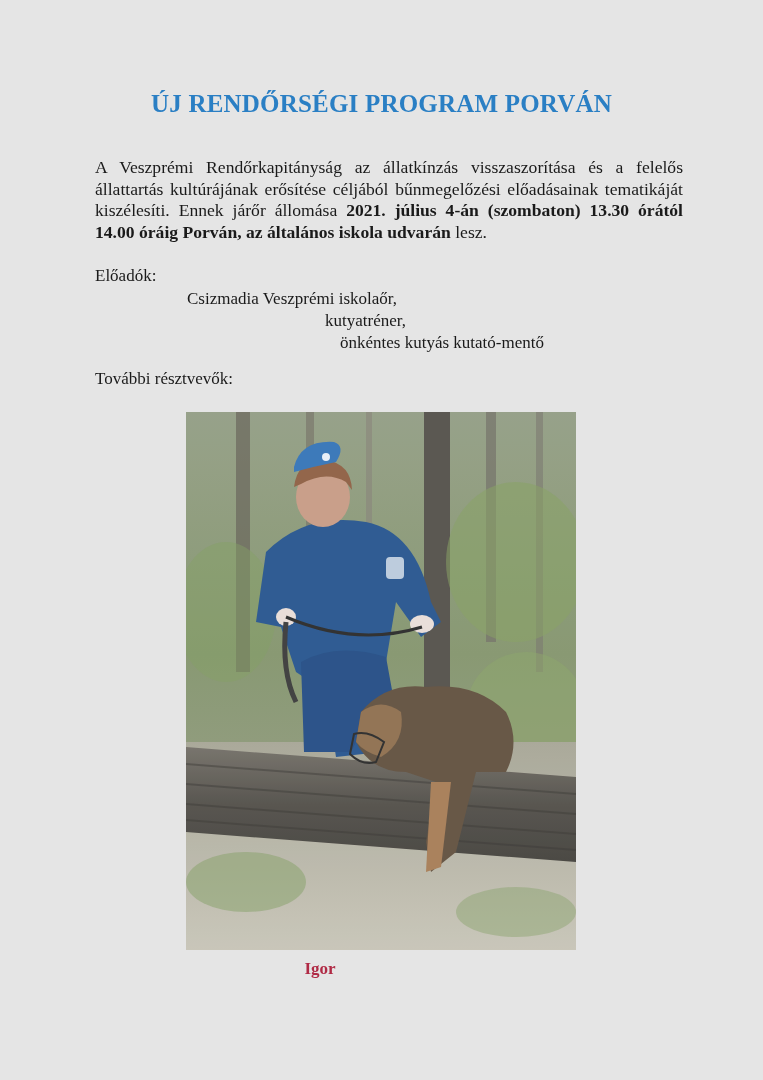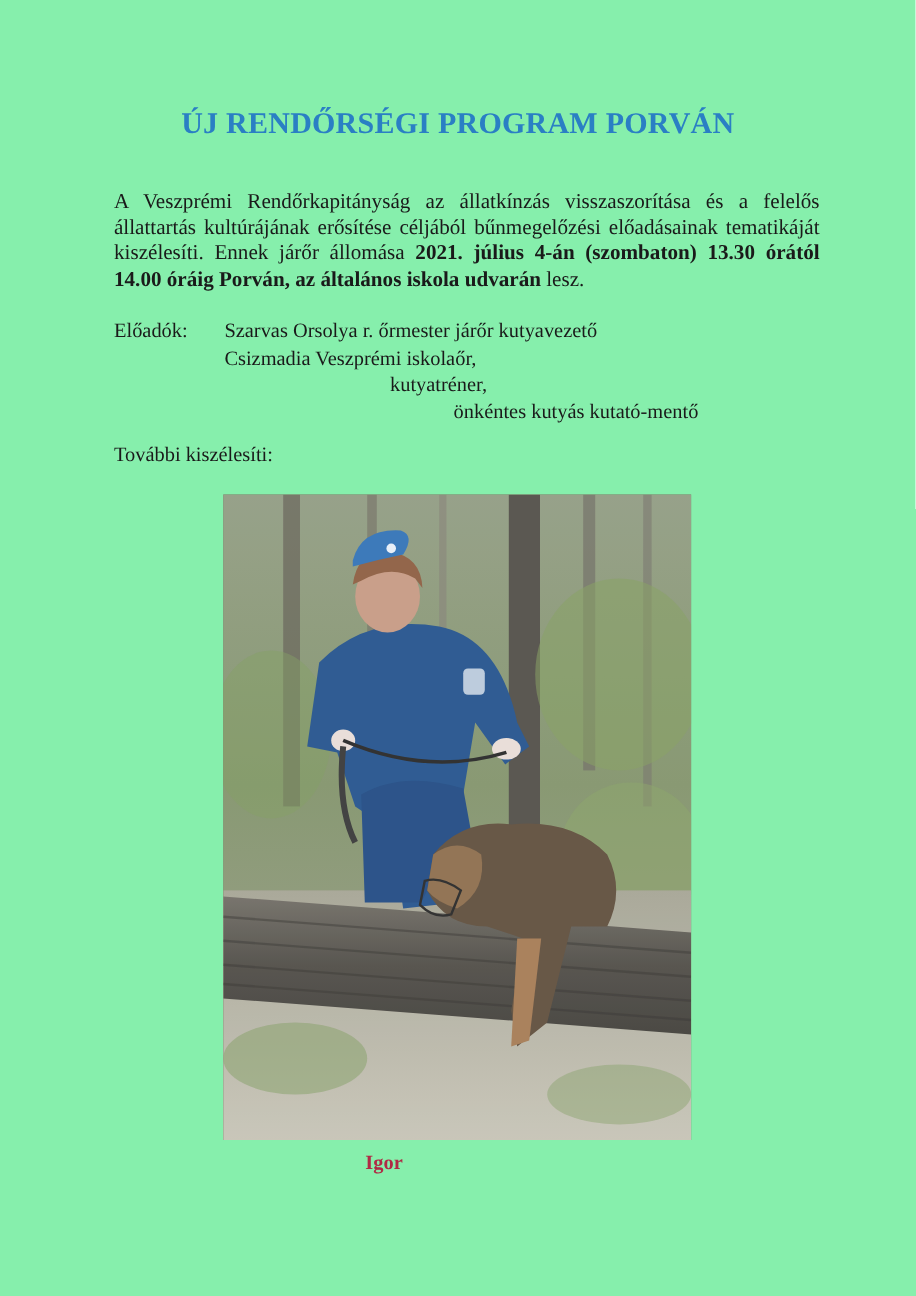--- a/index.html
+++ b/index.html
@@ -12,21 +12,21 @@
     height: 1080px;
     position: relative;
     overflow: hidden;
     font-family: "Liberation Serif", "DejaVu Serif", serif;
     color: #1a1a1a;
   }
   .page {
     position: absolute;
     left: 0; top: 0;
     width: 763px; height: 1080px;
-    background: #86efac;
+    background: #e5e5e5;
   }
   .title {
     position: absolute;
     left: 0; width: 763px;
     top: 90px;
     text-align: center;
     font-weight: bold;
     font-size: 25px;
     letter-spacing: 0.2px;
     color: #2a7fc4;
@@ -70,26 +70,25 @@
 </head>
 <body>
 
 <div class="page">
 
   <div class="title">ÚJ RENDŐRSÉGI PROGRAM PORVÁN</div>
 
   <div class="para"><span>A Veszprémi Rendőrkapitányság az állatkínzás visszaszorítása és a felelős állattartás kultúrájának erősítése céljából bűnmegelőzési előadásainak tematikáját kiszélesíti. Ennek járőr állomása </span><b>2021. július 4-án (szombaton) 13.30 órától 14.00 óráig Porván, az általános iskola udvarán</b><span> lesz.</span></div>
 
   <div class="row" style="left:95px; top:265px;">Előadók:</div>
-  <div class="row" style="left:187px; top:265px;">Szarvas Orsolya r. őrmester járőr kutyavezető</div>
   <div class="row" style="left:187px; top:288px;">Csizmadia Veszprémi iskolaőr,</div>
   <div class="row" style="left:325px; top:310px;">kutyatréner,</div>
-  <div class="row" style="left:340px; top:332px;margin-left:38px;">önkéntes kutyás kutató-mentő</div>
+  <div class="row" style="left:340px; top:332px;">önkéntes kutyás kutató-mentő</div>
 
-  <div class="row" style="left:95px; top:368px;">További kiszélesíti:</div>
+  <div class="row" style="left:95px; top:368px;">További résztvevők:</div>
 
   <div class="photo" title="Police officer in blue uniform kneeling in a forest holding a muzzled German Shepherd dog on a leash beside a fallen log">
     <svg width="390" height="538" viewBox="0 0 390 538" xmlns="http://www.w3.org/2000/svg">
       <defs>
         <linearGradient id="bg" x1="0" y1="0" x2="0" y2="1">
           <stop offset="0" stop-color="#8f9a80"></stop>
           <stop offset="0.45" stop-color="#7f9168"></stop>
           <stop offset="1" stop-color="#9a9b88"></stop>
         </linearGradient>
         <linearGradient id="ground" x1="0" y1="0" x2="0" y2="1">

